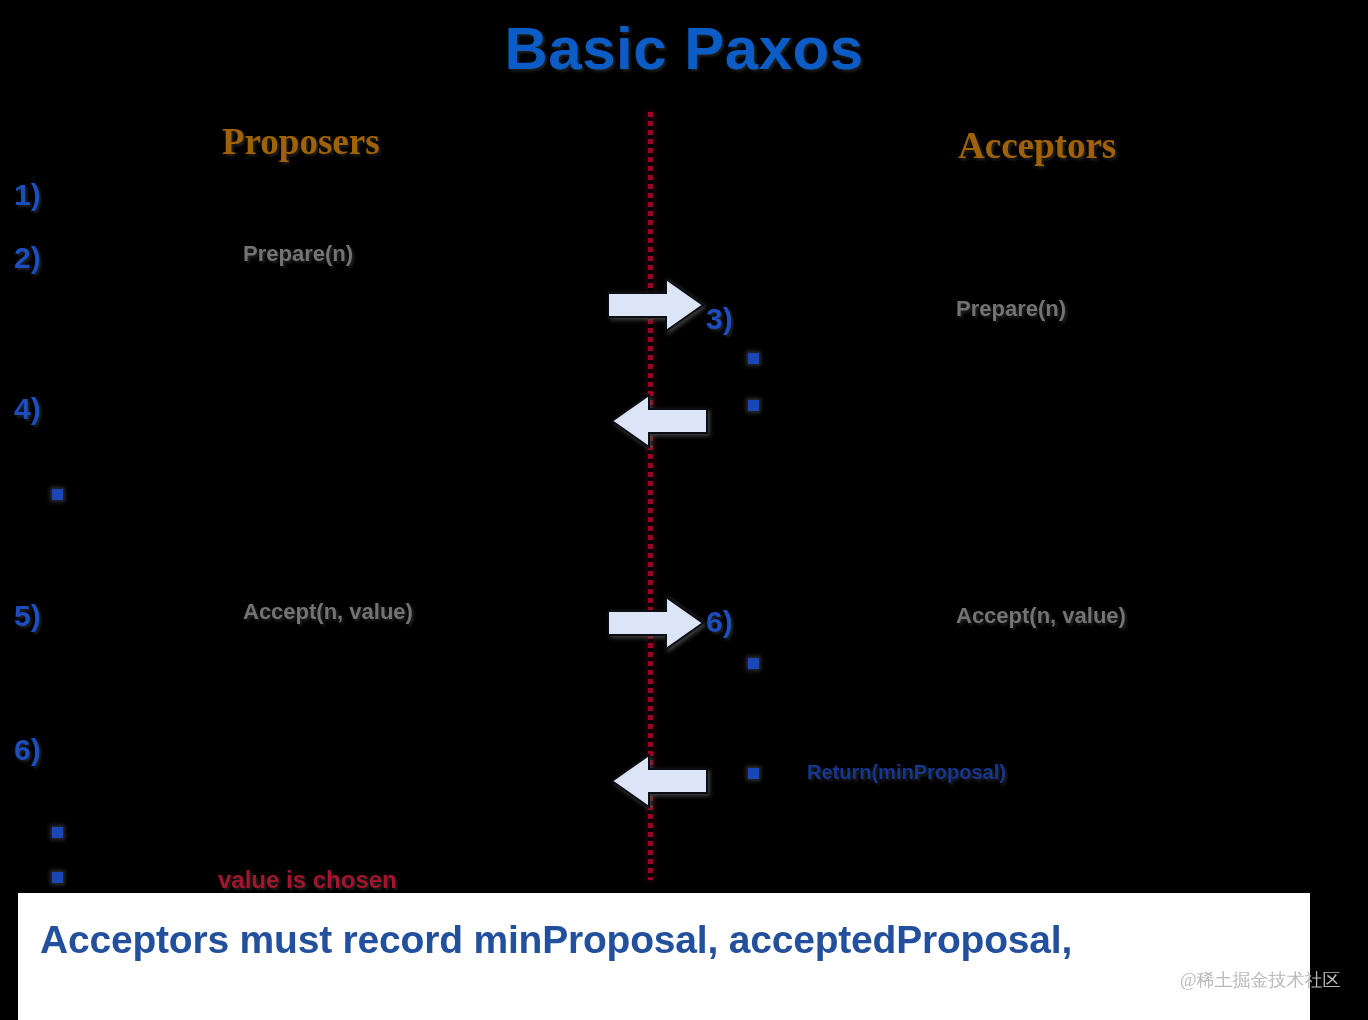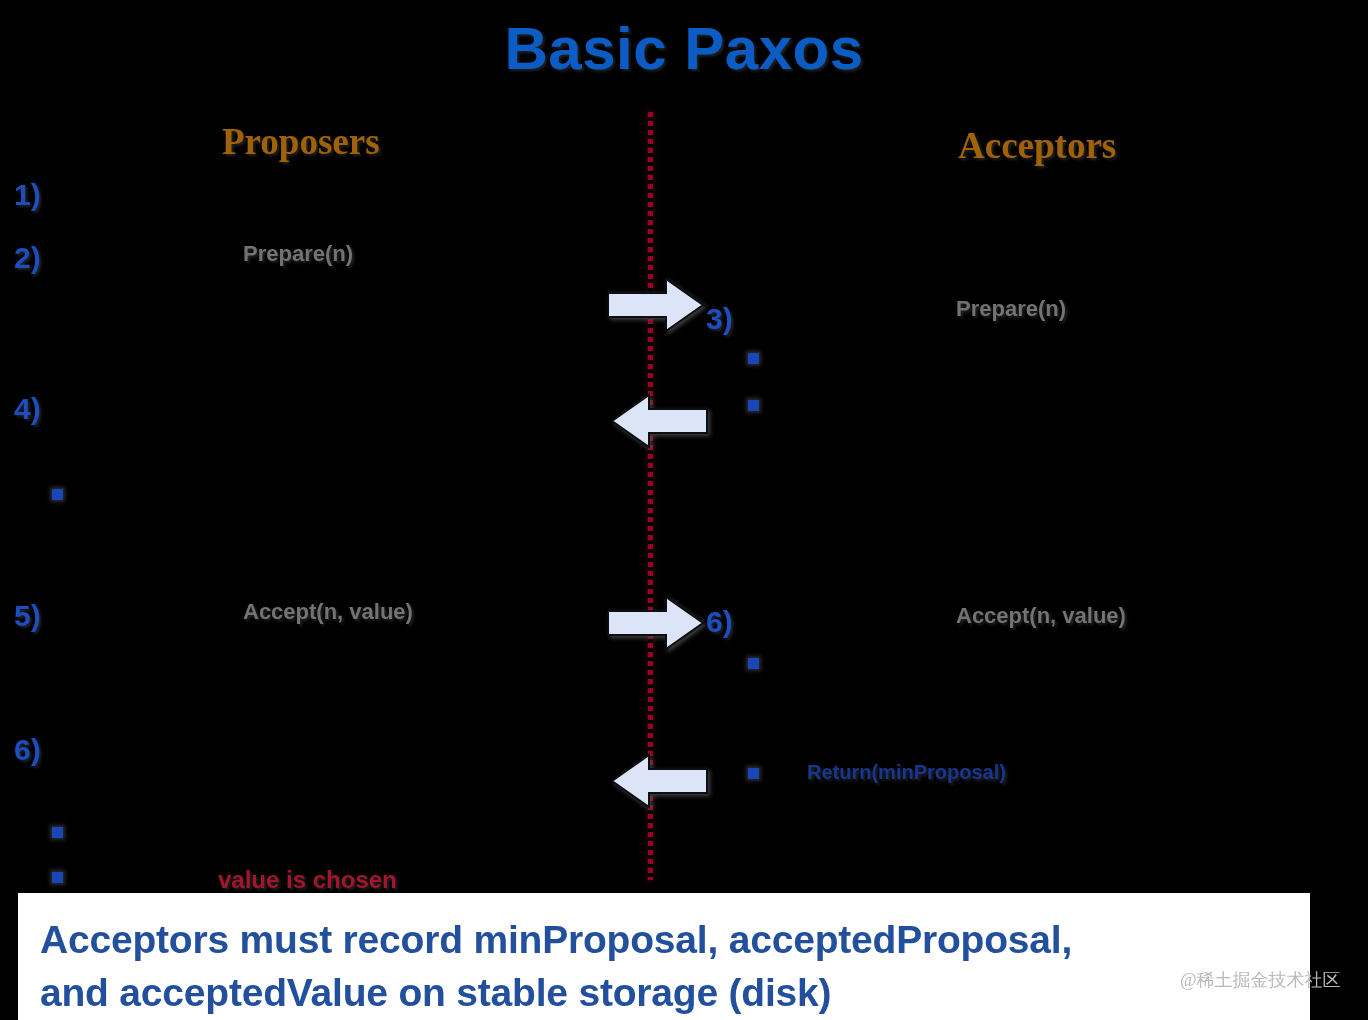--- a/index.html
+++ b/index.html
@@ -195,19 +195,18 @@
     <polygon points="0,16 58,16 58,2 95,28 58,54 58,40 0,40" fill="#dbe5f7" stroke="#0d0d14" stroke-width="2"></polygon>
   </svg>
 
   <svg class="arrow" style="left:612px; top:753px;" width="96" height="56" viewBox="0 0 96 56">
     <polygon points="95,16 37,16 37,2 0,28 37,54 37,40 95,40" fill="#dbe5f7" stroke="#0d0d14" stroke-width="2"></polygon>
   </svg>
 
   <div class="caption-box">
     <div class="caption-text">
       <div>Acceptors must record minProposal, acceptedProposal,</div>
-      <div>and acceptedValue on stable storage (disk)</div>
     </div>
   </div>
 
   <div class="watermark">@稀土掘金技术社区</div>
 
 </div>
 
 </body></html>

